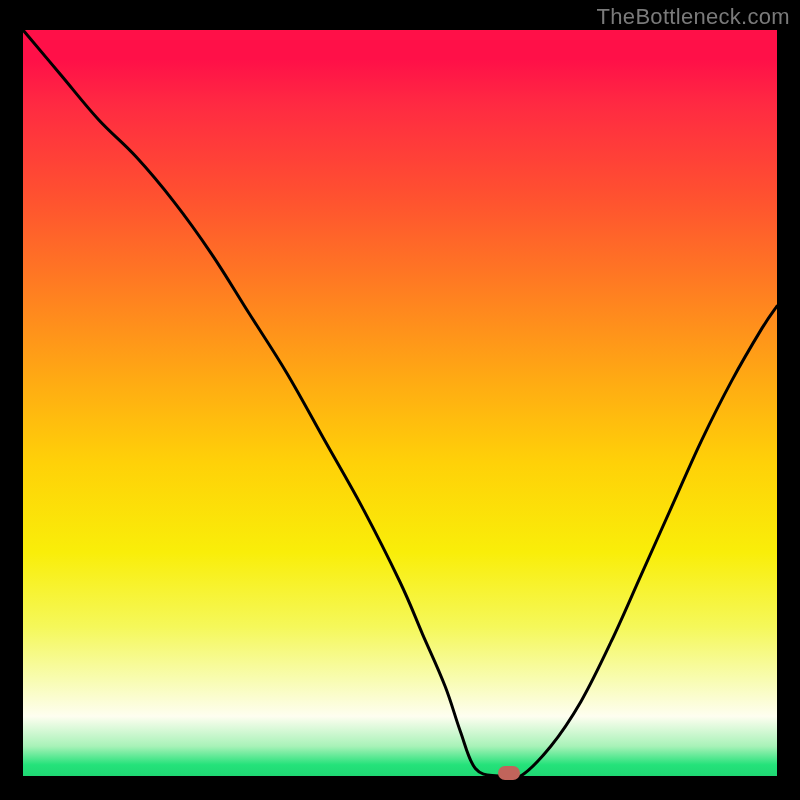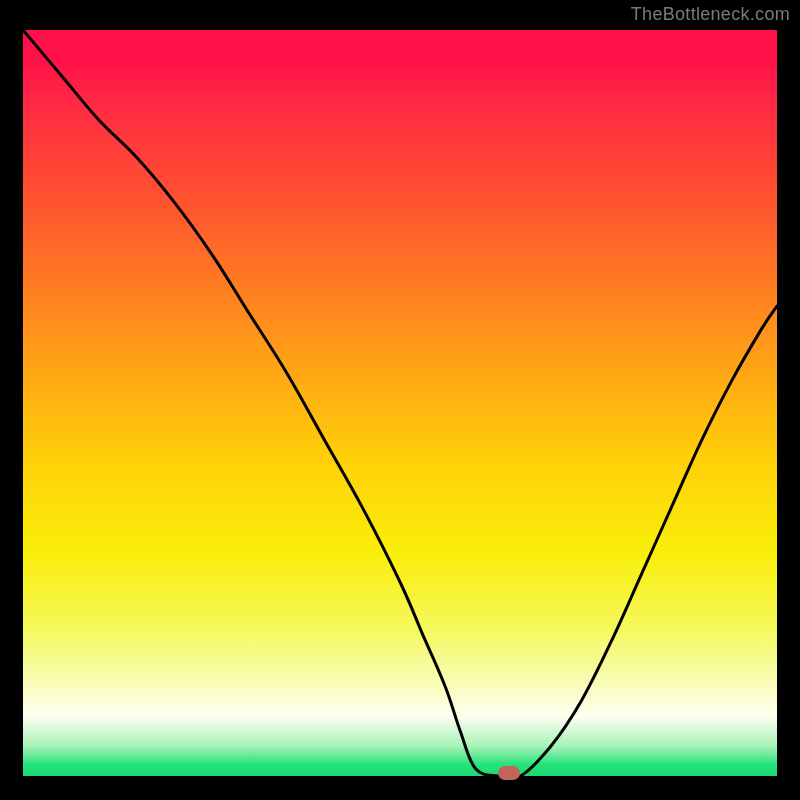--- a/index.html
+++ b/index.html
@@ -15,21 +15,21 @@
     position: relative;
     width: 800px;
     height: 800px;
     background: #000;
   }
   .watermark {
     position: absolute;
     top: 4px;
     right: 10px;
     color: #7a7a7a;
-    font-size: 18px;
+    font-size: 22px;
     font-weight: 500;
     letter-spacing: 0.3px;
   }
   .plot-area {
     position: absolute;
     left: 23px;
     top: 30px;
     width: 754px;
     height: 746px;
     background: linear-gradient(to bottom,

